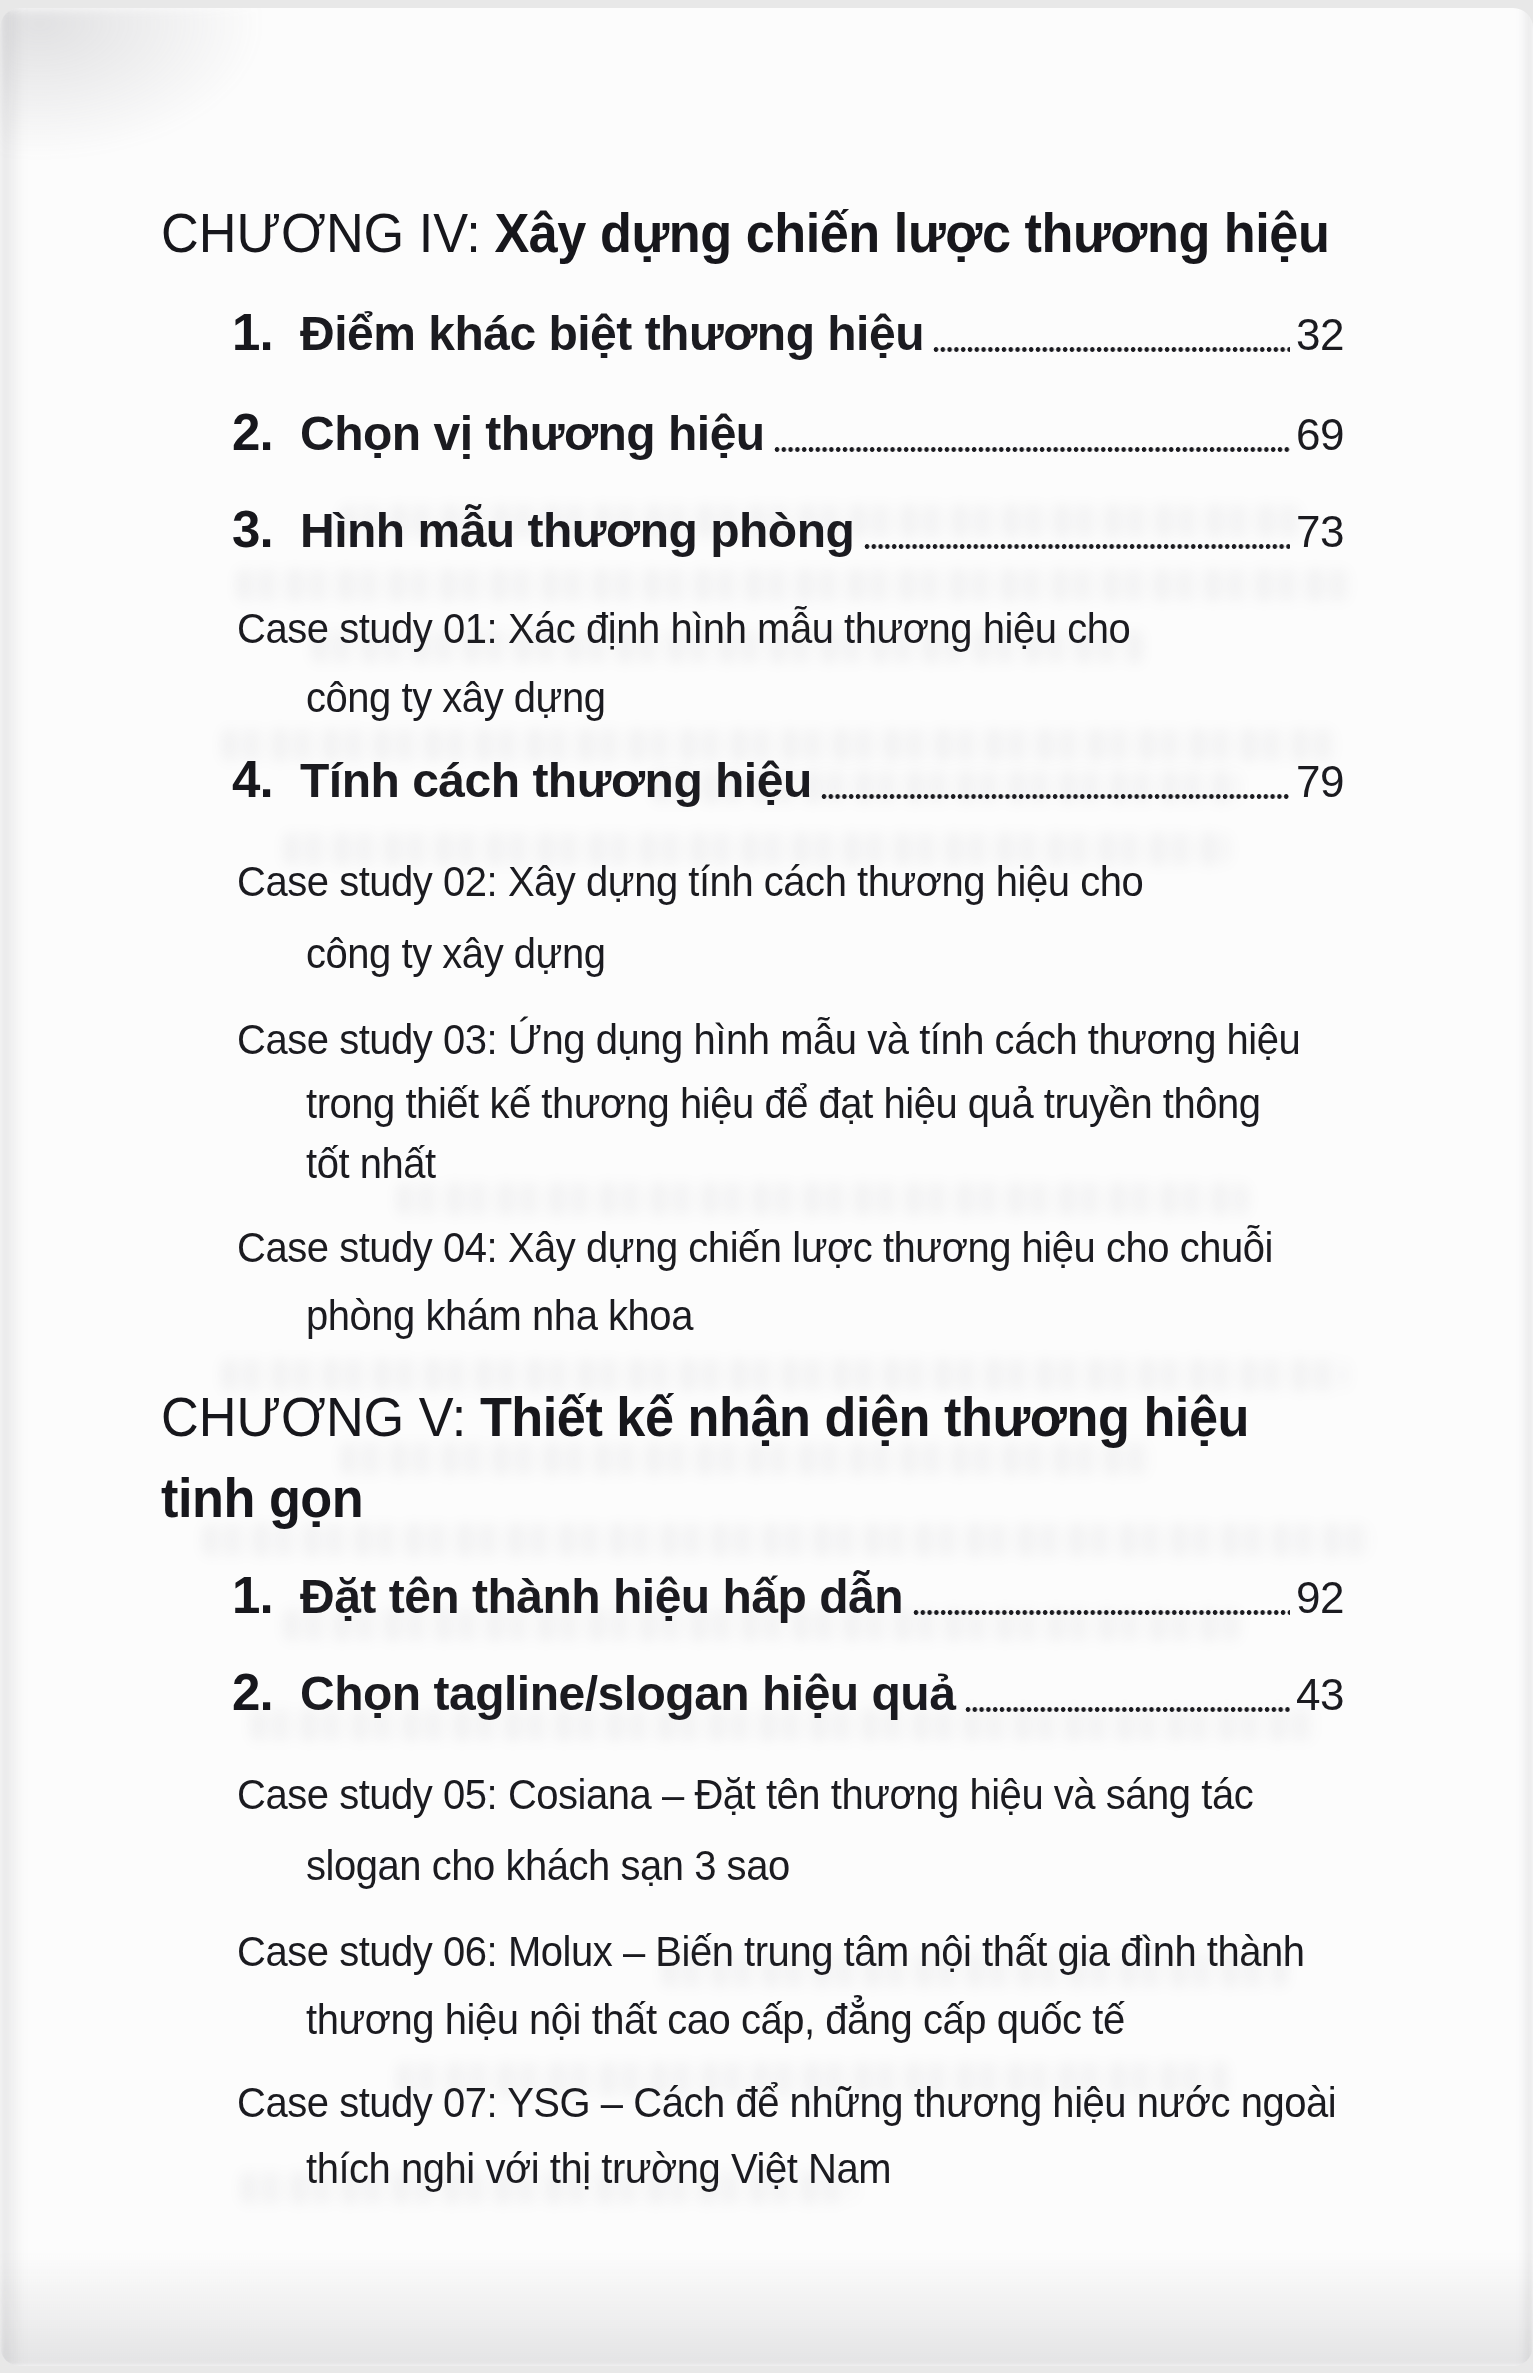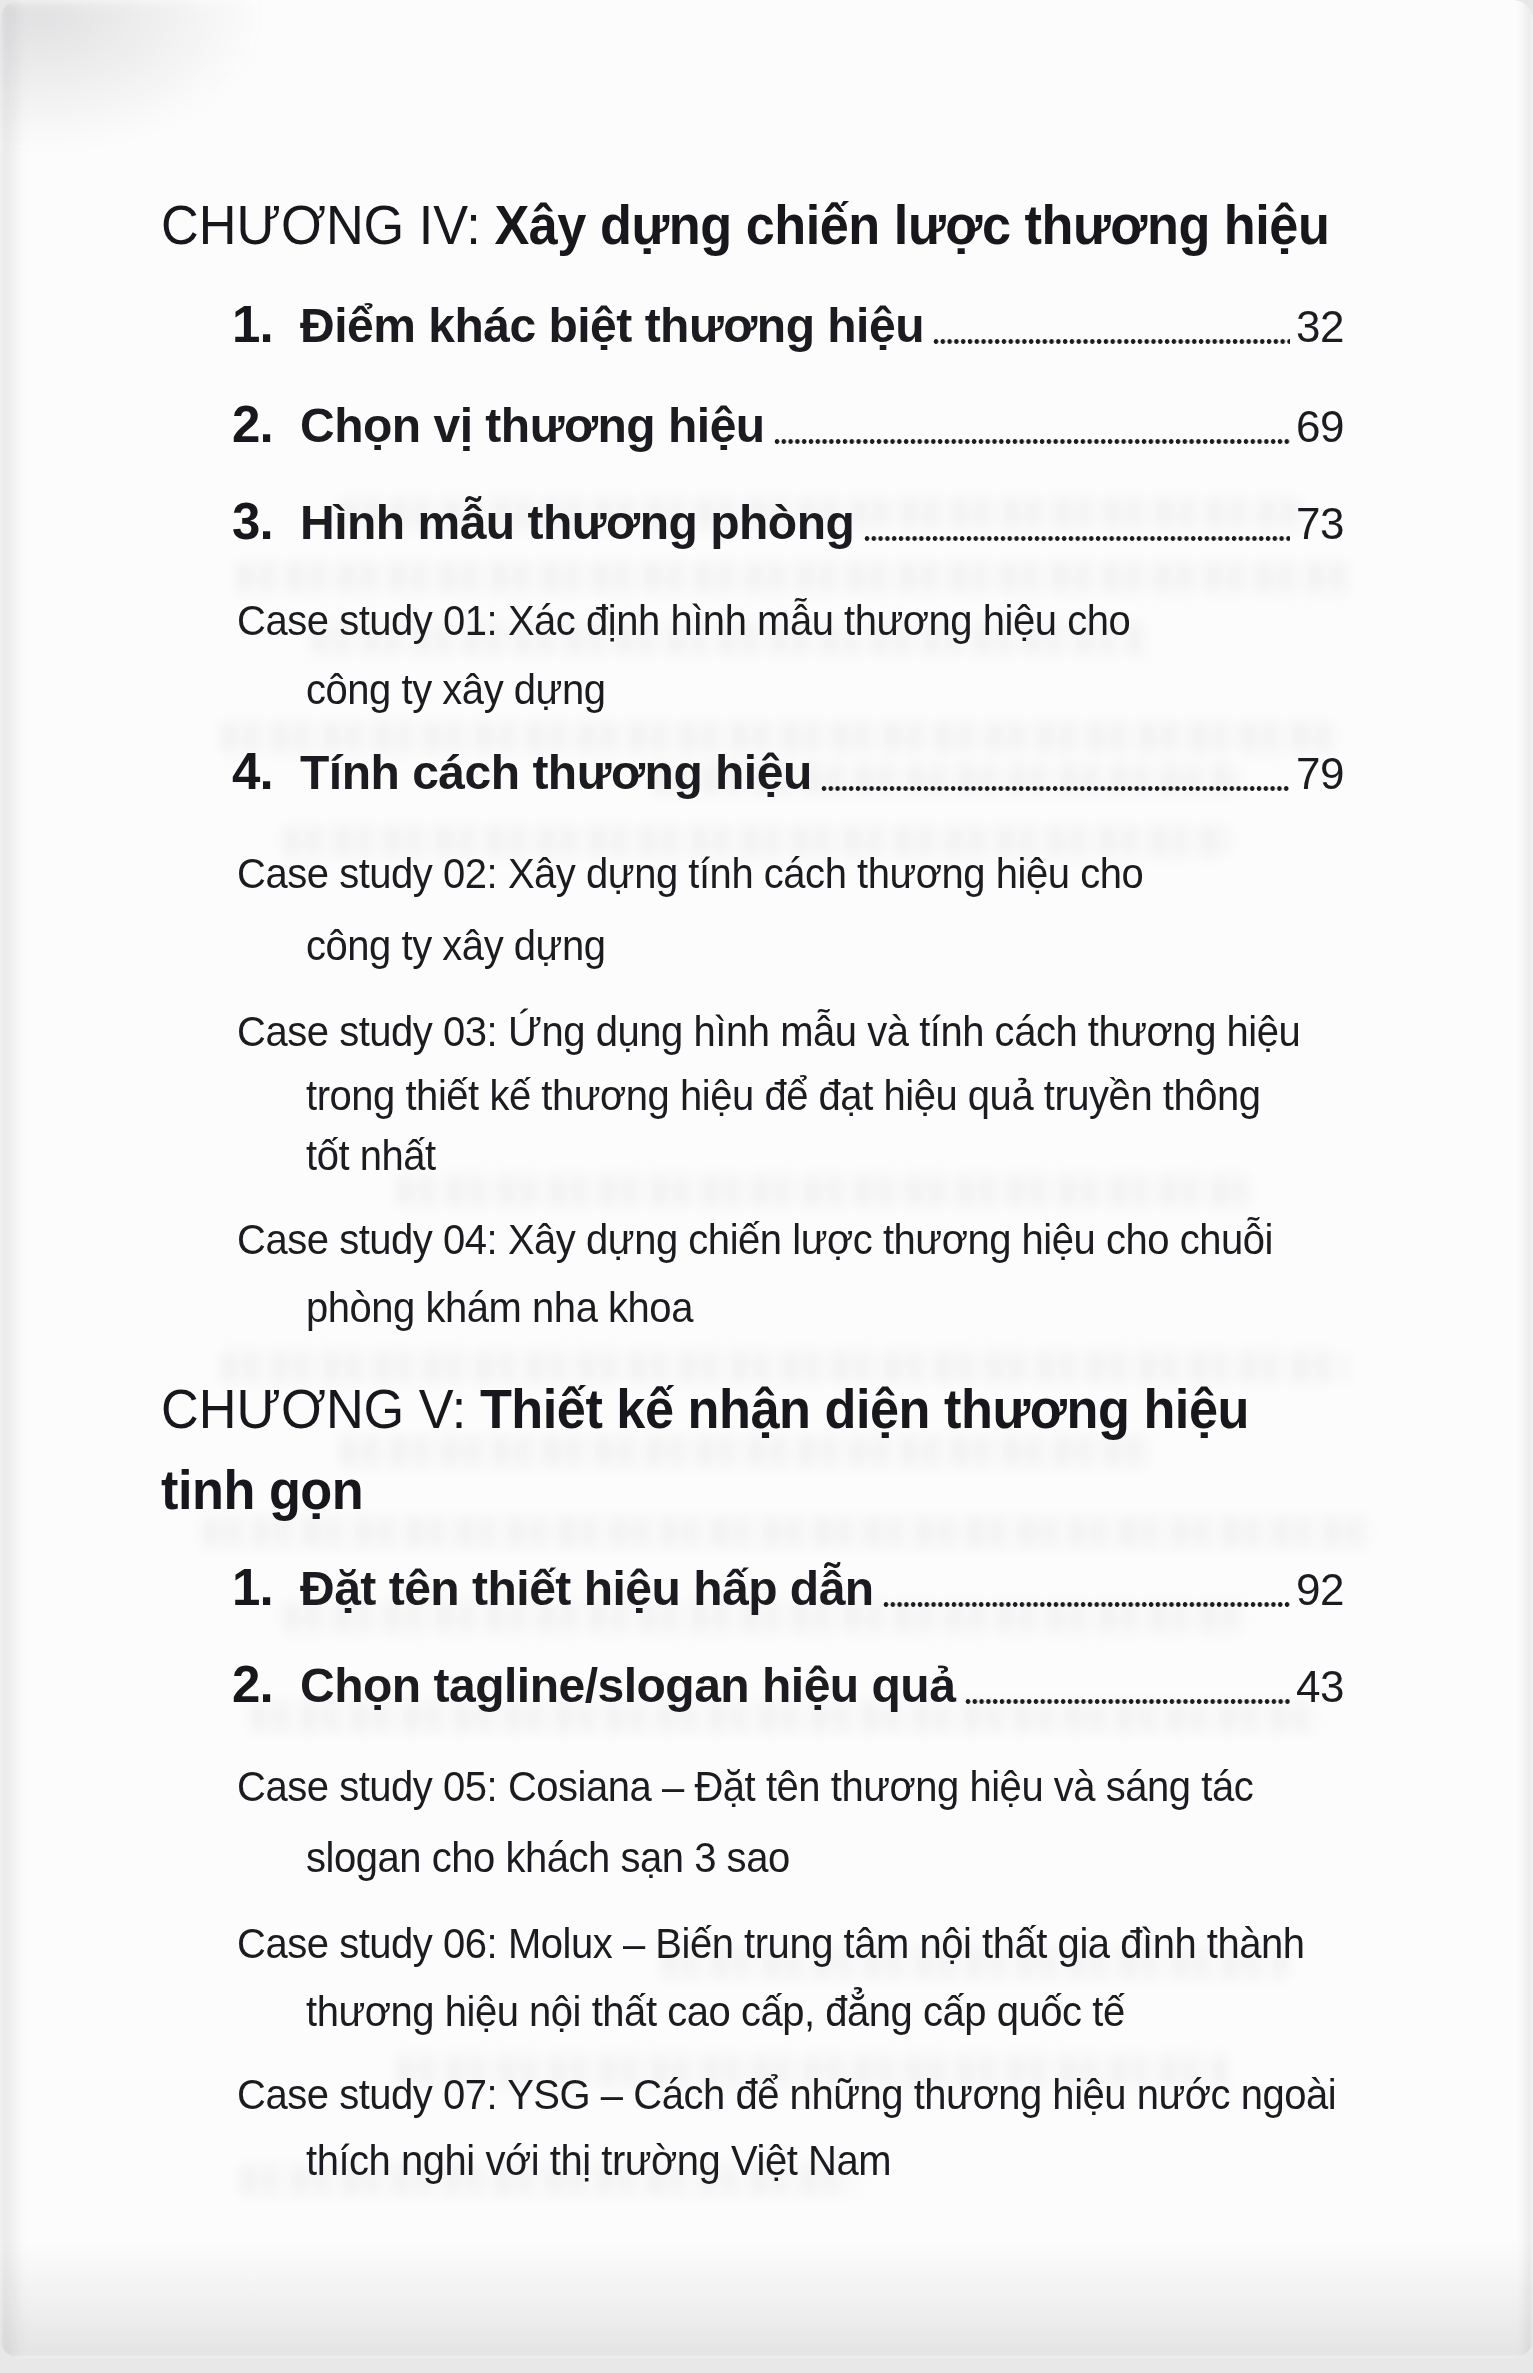--- a/index.html
+++ b/index.html
@@ -1,19 +1,19 @@
 <!DOCTYPE html>
 <html lang="vi" style="font-size:15px"><head>
 <meta charset="utf-8">
 <style>
   html,body { margin:0; padding:0; background:#e8e8e8; }
   .page {
     position:relative;
     width:1533px; height:2358px;
-    margin:0 auto;
+    margin:8px auto;
     background:#fcfcfc;
     overflow:hidden;
     color:#1b1b20;
     font-family:"Liberation Sans","DejaVu Sans",sans-serif;
     border-radius:20px;
     -webkit-font-smoothing:antialiased;
   }
 
   
   .chapter {
@@ -155,21 +155,21 @@
 
   <div class="chapter" style="top:1375px">
     <span class="prefix">CHƯƠNG V:</span><span> </span><span class="title">Thiết kế nhận diện thương hiệu</span>
   </div>
   <div class="chapter" style="top:1456px">
     <span class="title">tinh gọn</span>
   </div>
 
   <div class="row" style="top:1558px">
     <span class="num">1.</span>
-    <span class="label">Đặt tên thiết hiệu hấp dẫn</span>
+    <span class="label">Đặt tên thành hiệu hấp dẫn</span>
     <span class="leader"></span>
     <span class="pg">92</span>
   </div>
 
   <div class="row" style="top:1655px">
     <span class="num">2.</span>
     <span class="label">Chọn tagline/slogan hiệu quả</span>
     <span class="leader"></span>
     <span class="pg">43</span>
   </div>

